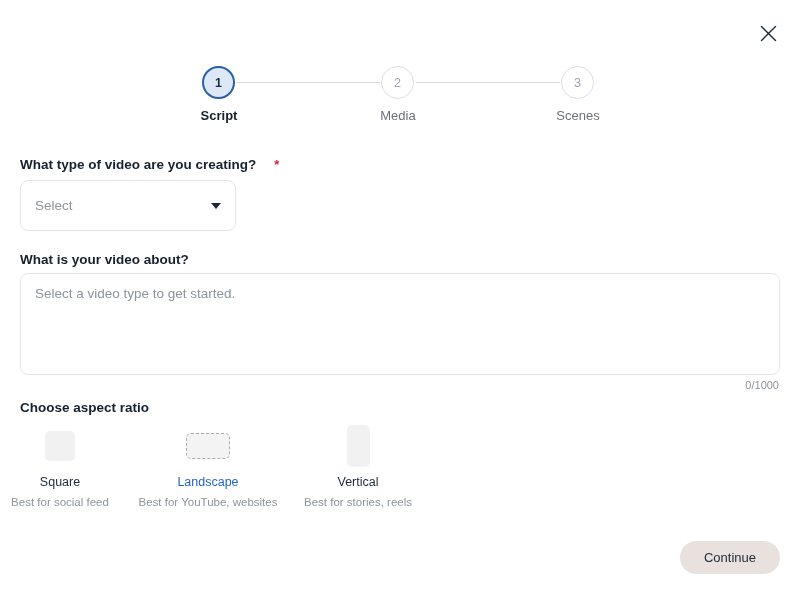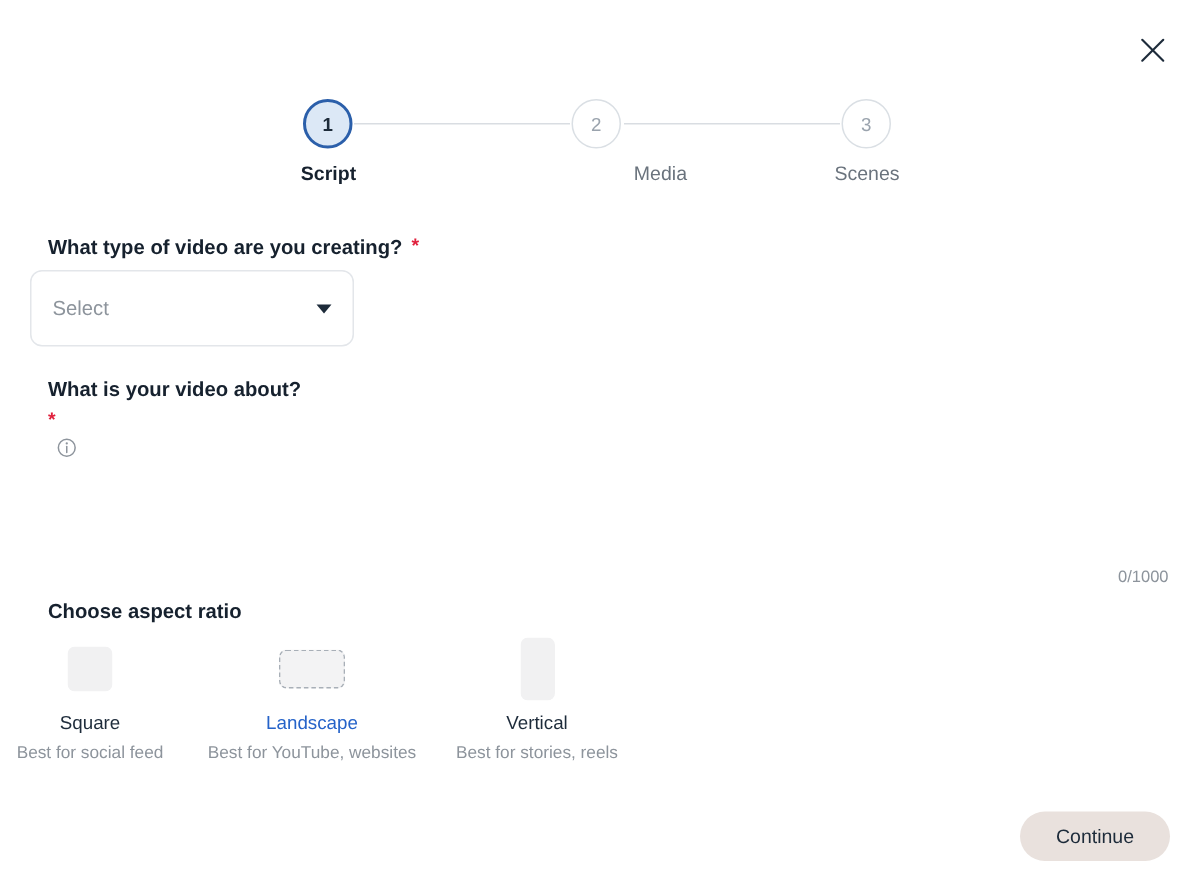--- a/index.html
+++ b/index.html
@@ -100,33 +100,33 @@
   .step-label {
     position: absolute;
     top: 42px;
     width: 120px;
     text-align: center;
     font-size: 13px;
   }
   .step-label.active { color: #16212e; font-weight: 700; }
   .step-label.inactive { color: #6a737d; font-weight: 400; }
   .step-label.l1 { left: -41px; }
-  .step-label.l2 { left: 138px; text-align: right; }
+  .step-label.l2 { left: 138px; }
   .step-label.l3 { left: 318px; }
 
   
   .field-label {
     position: absolute;
     font-size: 13.5px;
     font-weight: 700;
     color: #16212e;
     display: flex;
-    gap: 6px;
+    align-items: center;
+    gap: 18px;
     white-space: nowrap;
-    margin-left: 12px;
   }
   .required-star { color: #e0203c; font-size: 13px; line-height: 1; }
 
   .label-type { left: 20px; top: 157px; }
   .label-about { left: 20px; top: 252px; flex-direction: column; }
   .label-aspect { left: 20px; top: 400px; }
 
   .info-icon {
     margin-left: 6px;
     display: inline-flex;
@@ -311,20 +311,21 @@
     <span class="required-star">*</span>
     <span class="info-icon">
       <svg width="13" height="13" viewBox="0 0 13 13">
         <circle cx="6.5" cy="6.5" r="5.6" fill="none" stroke="#8d949c" stroke-width="1"></circle>
         <circle cx="6.5" cy="3.6" r="0.75" fill="#8d949c"></circle>
         <line x1="6.5" y1="5.6" x2="6.5" y2="9.6" stroke="#8d949c" stroke-width="1" stroke-linecap="round"></line>
       </svg>
     </span>
   </div>
 
+  <textarea class="textarea-box" placeholder="Select a video type to get started." style=""></textarea>
 
   <div class="char-counter">0/1000</div>
 
   <div class="field-label label-aspect">
     <span>Choose aspect ratio</span>
   </div>
 
   <div class="aspect-row">
 
     <div class="aspect-option opt-0">

